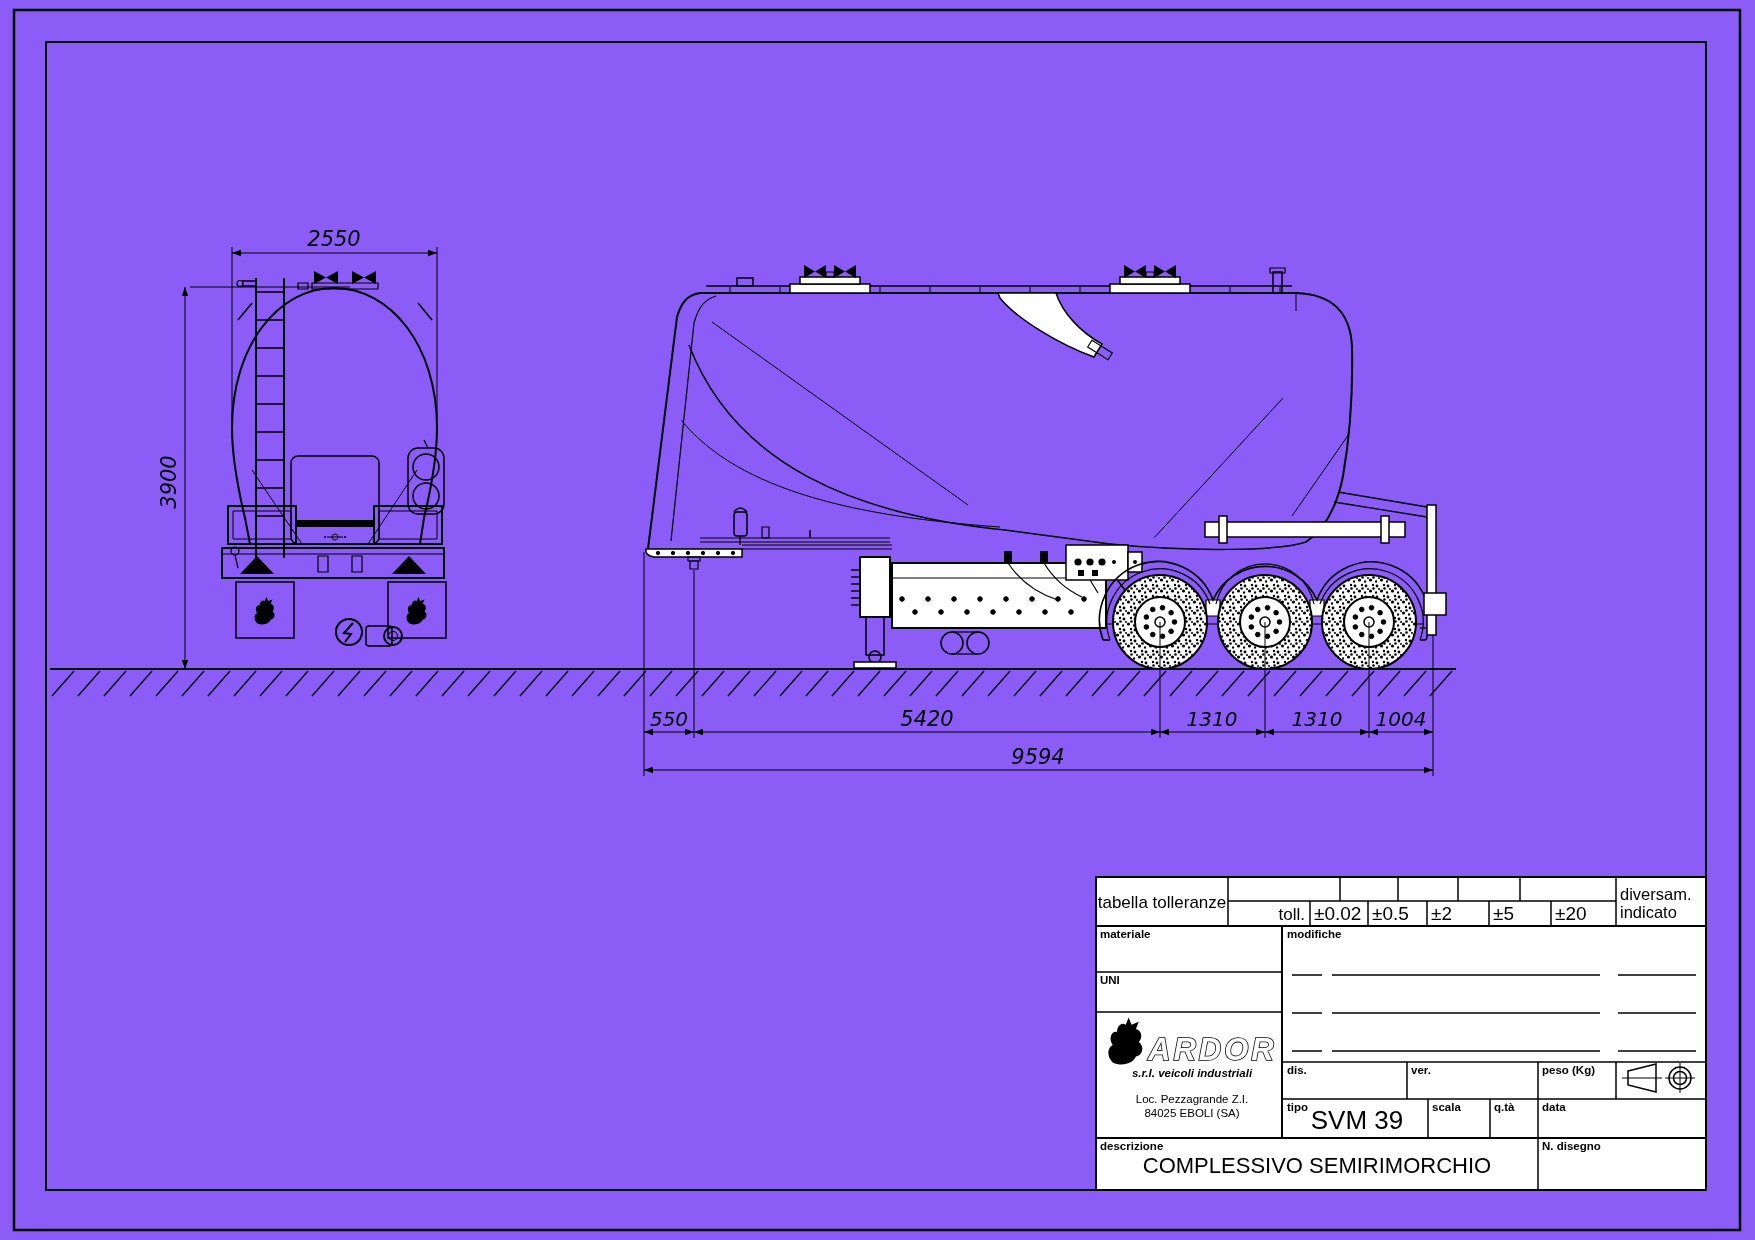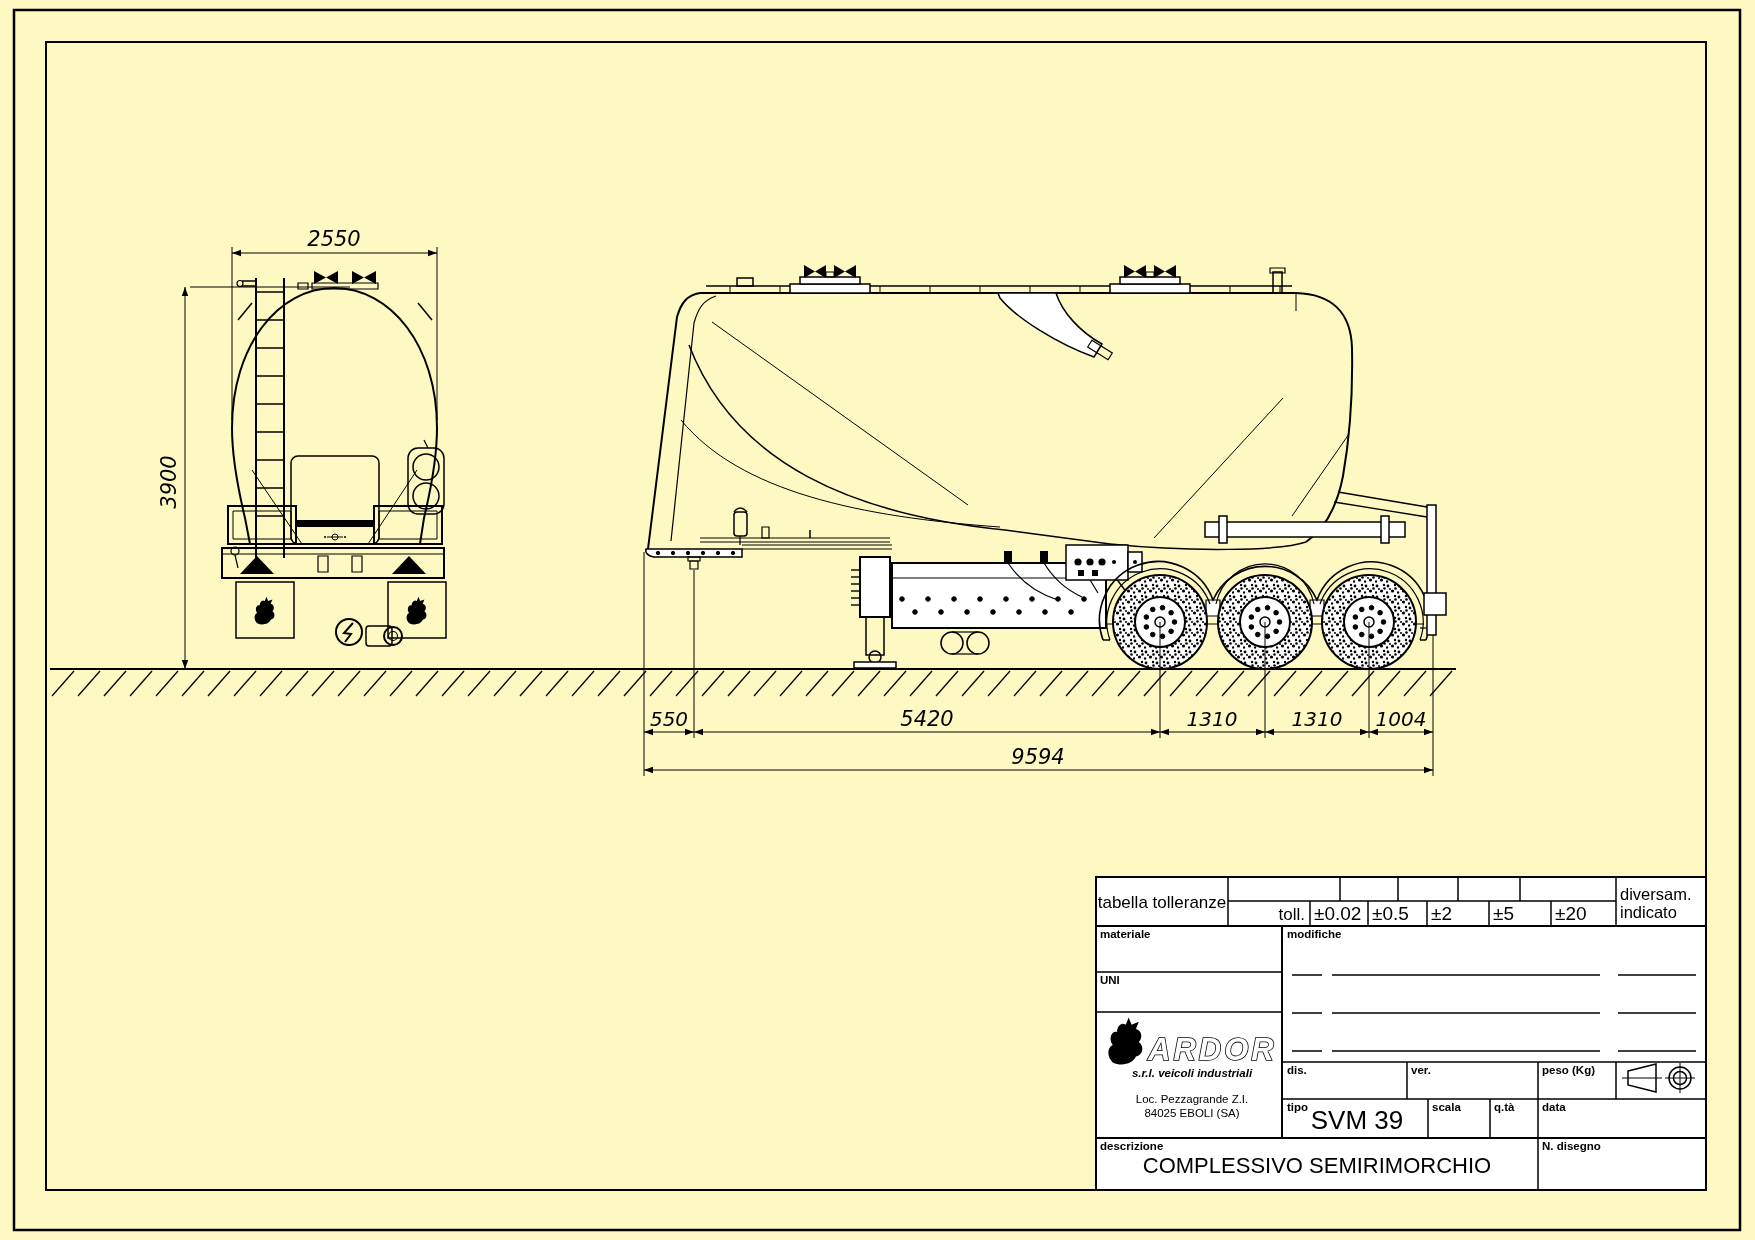--- a/index.html
+++ b/index.html
@@ -1,16 +1,16 @@
 <!DOCTYPE html>
 <html><head>
 <meta charset="utf-8">
 <style>
   html,body{margin:0;padding:0;background:#ffffff;}
-  .sheet{position:relative;width:1755px;height:1240px;background:#fef9c3;overflow:hidden;
+  .sheet{position:relative;width:1755px;height:1240px;background:#8b5cf6;overflow:hidden;
          font-family:"Liberation Sans",sans-serif;}
   svg{position:absolute;left:0;top:0;}
   svg *{vector-effect:non-scaling-stroke;}
   .dim{font:italic 21px "DejaVu Sans",sans-serif;fill:#000;}
   .dimsmall{font:italic 20px "DejaVu Sans",sans-serif;fill:#000;}
   .tb-big{font:17px "Liberation Sans",sans-serif;fill:#000;}
   .tb-val{font:19px "Liberation Sans",sans-serif;fill:#000;}
   .tb-lbl{font:bold 11.5px "Liberation Sans",sans-serif;fill:#000;}
   .tb-div{font:16.5px "Liberation Sans",sans-serif;fill:#000;}
   .tb-type{font:26px "Liberation Sans",sans-serif;fill:#000;}

